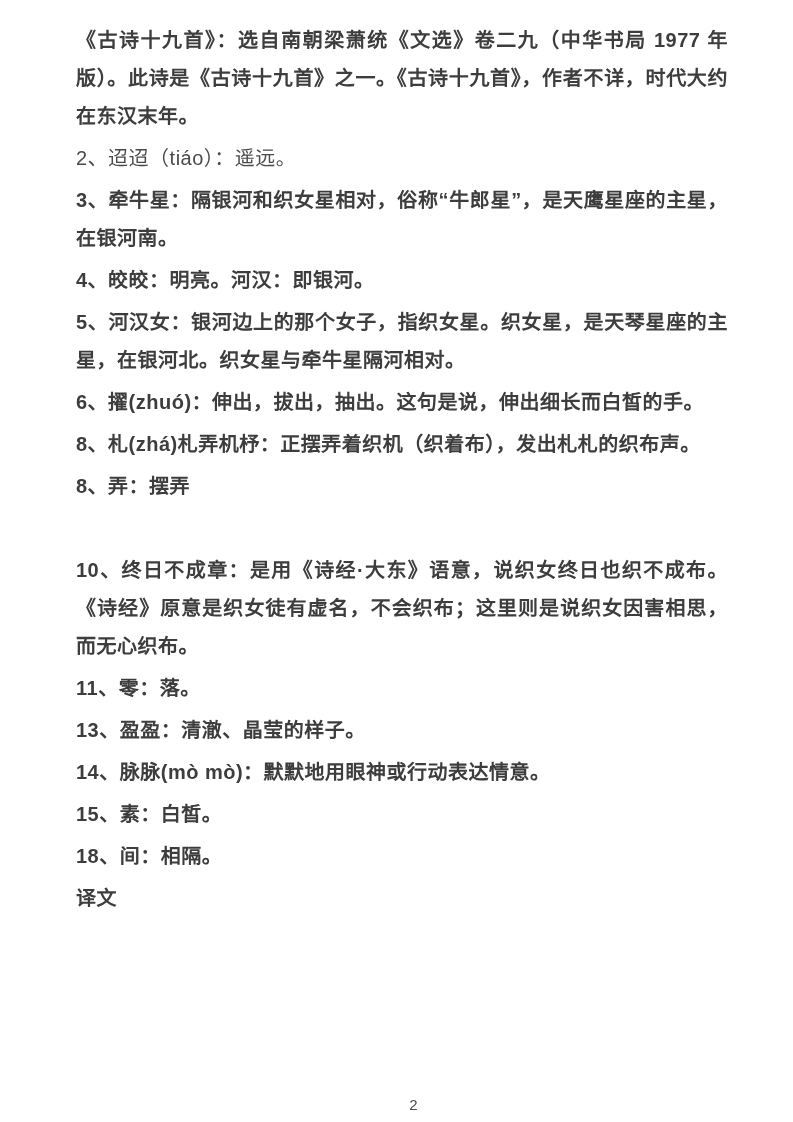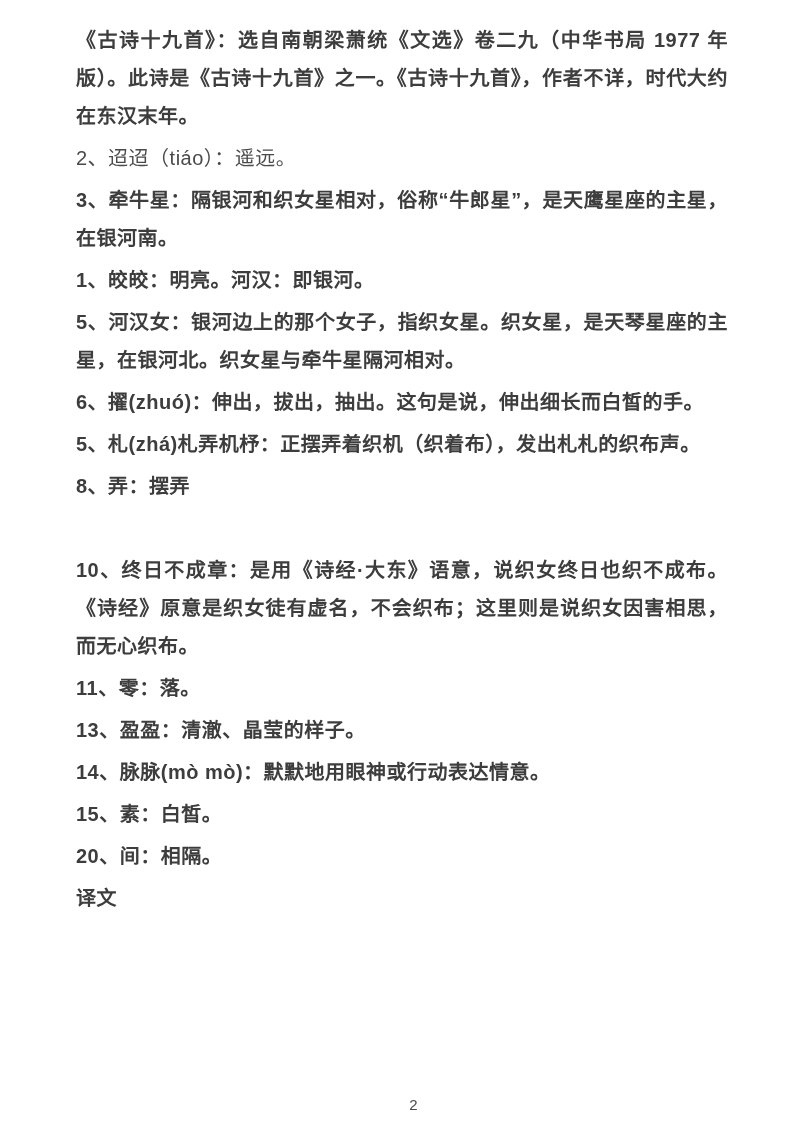--- a/index.html
+++ b/index.html
@@ -57,30 +57,30 @@
   }
 </style>
 </head>
 <body>
 
 <div class="page">
   <div class="content" id="content">
       <p class="para">《古诗十九首》：选自南朝梁萧统《文选》卷二九（中华书局 1977 年版）。此诗是《古诗十九首》之一。《古诗十九首》，作者不详，时代大约在东汉末年。</p>
       <p class="para regular">2、迢迢（tiáo）：遥远。</p>
       <p class="para">3、牵牛星：隔银河和织女星相对，俗称“牛郎星”，是天鹰星座的主星，在银河南。</p>
-      <p class="para">1、皎皎：明亮。河汉：即银河。</p>
+      <p class="para">4、皎皎：明亮。河汉：即银河。</p>
       <p class="para">5、河汉女：银河边上的那个女子，指织女星。织女星，是天琴星座的主星，在银河北。织女星与牵牛星隔河相对。</p>
       <p class="para">6、擢(zhuó)：伸出，拔出，抽出。这句是说，伸出细长而白皙的手。</p>
-      <p class="para">5、札(zhá)札弄机杼：正摆弄着织机（织着布），发出札札的织布声。</p>
+      <p class="para">8、札(zhá)札弄机杼：正摆弄着织机（织着布），发出札札的织布声。</p>
       <p class="para">8、弄：摆弄</p>
       <p class="para spacer"></p>
       <p class="para">10、终日不成章：是用《诗经·大东》语意，说织女终日也织不成布。《诗经》原意是织女徒有虚名，不会织布；这里则是说织女因害相思，而无心织布。</p>
       <p class="para">11、零：落。</p>
       <p class="para">13、盈盈：清澈、晶莹的样子。</p>
       <p class="para">14、脉脉(mò mò)：默默地用眼神或行动表达情意。</p>
       <p class="para">15、素：白皙。</p>
-      <p class="para">20、间：相隔。</p>
+      <p class="para">18、间：相隔。</p>
       <p class="para">译文</p>
     </div>
   <div class="footer">
     <span class="pagenum">2</span>
   </div>
 </div>
 
 </body></html>

